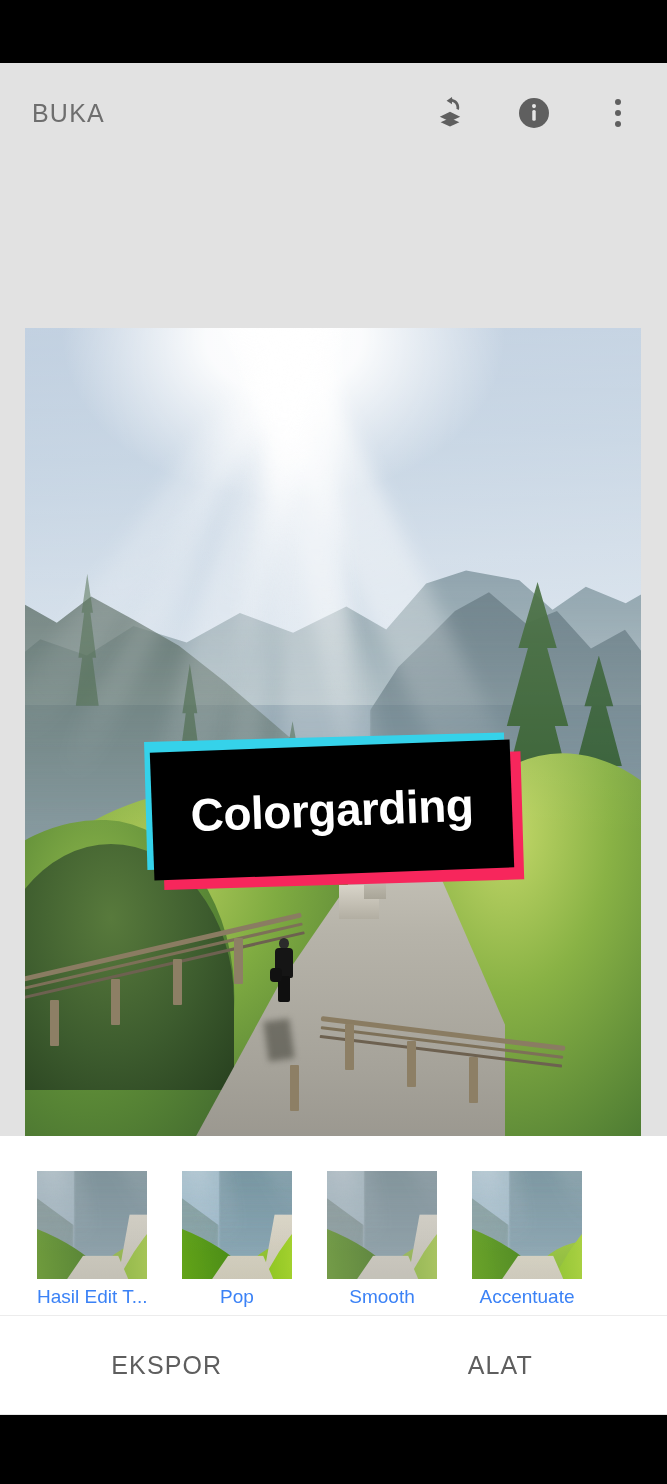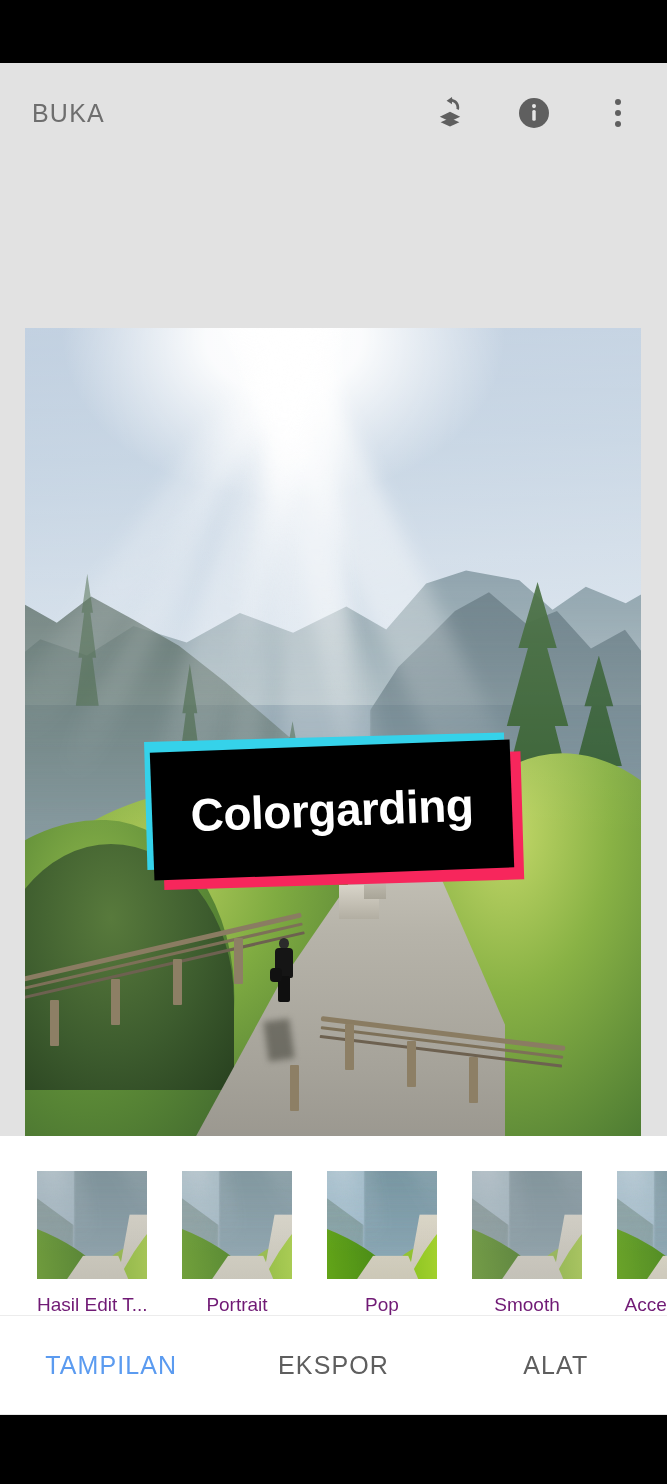--- a/index.html
+++ b/index.html
@@ -238,21 +238,21 @@
     background:#fff; overflow:hidden;
   }
   .filter-row { display:flex; align-items:flex-start; padding-left:37px; gap:35px; padding-top:35px; }
   .filter-item { width:110px; flex:0 0 auto; cursor:pointer; }
   .filter-thumb {
     width:110px; height:108px; overflow:hidden; position:relative;
     background:#9fb0c0;
   }
   .filter-thumb .mini { position:absolute; left:-253px; top:-342px; width:616px; height:819px; transform:scale(.84); transform-origin:0 0;}
   .filter-label {
-    margin-top:15px; font-size:19px; color:#701a75; text-align:center;
+    margin-top:7px; font-size:19px; color:#3b82f6; text-align:center;
     white-space:nowrap; overflow:hidden;
   }
   .fx-portrait   { filter:saturate(1.05) brightness(1.03); }
   .fx-smooth     { filter:saturate(.92) contrast(.95) brightness(1.02); }
   .fx-pop        { filter:saturate(1.35) contrast(1.1); }
   .fx-accentuate { filter:saturate(1.18) contrast(1.08) brightness(1.02); }
 
   
   .tabs {
     position:absolute; left:0; top:1252px; width:667px; height:100px;
@@ -399,45 +399,20 @@
               <div class="road-far"></div>
             <div class="slope-right"></div>
               <div class="slope-left"></div>
             <div class="road"></div>
             <div class="haze"></div>
           </div>
         </div>
         <div class="filter-label">Hasil Edit T...</div>
       </div>
 
-      <div class="filter-item">
-        <div class="filter-thumb fx-portrait">
-          <div class="mini">
-            <div class="mtn-far"></div>
-              <div class="mtn-right"></div>
-            <div class="ridge-left"></div>
-            <div class="rays">
-                <i></i>
-                <i></i>
-                <i></i>
-                <i></i>
-                <i></i>
-                <i></i>
-              </div>
-
-            <div class="slope-far"></div>
-              <div class="road-far"></div>
-            <div class="slope-right"></div>
-              <div class="slope-left"></div>
-            <div class="road"></div>
-            <div class="haze"></div>
-          </div>
-        </div>
-        <div class="filter-label">Portrait</div>
-      </div>
 
       <div class="filter-item">
         <div class="filter-thumb fx-pop">
           <div class="mini">
             <div class="mtn-far"></div>
               <div class="mtn-right"></div>
             <div class="ridge-left"></div>
             <div class="rays">
                 <i></i>
                 <i></i>
@@ -506,21 +481,20 @@
             <div class="haze"></div>
           </div>
         </div>
         <div class="filter-label">Accentuate</div>
       </div>
 
     </div>
   </div>
 
   <div class="tabs">
-    <div class="tab active">TAMPILAN</div>
     <div class="tab">EKSPOR</div>
     <div class="tab">ALAT</div>
     <div class="tabs-underline"></div>
   </div>
 
 </div>
 
 <div class="nav-bar-bottom"></div>
 
 </body></html>

